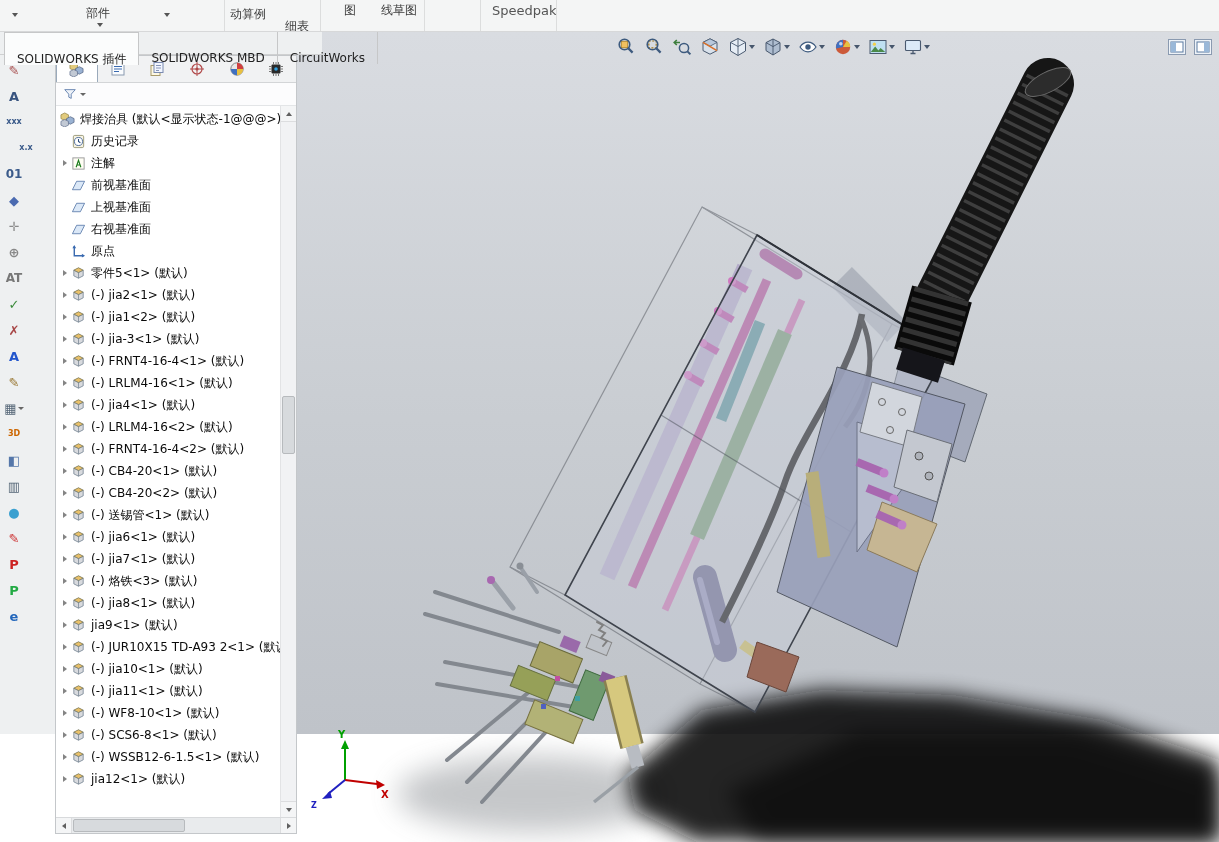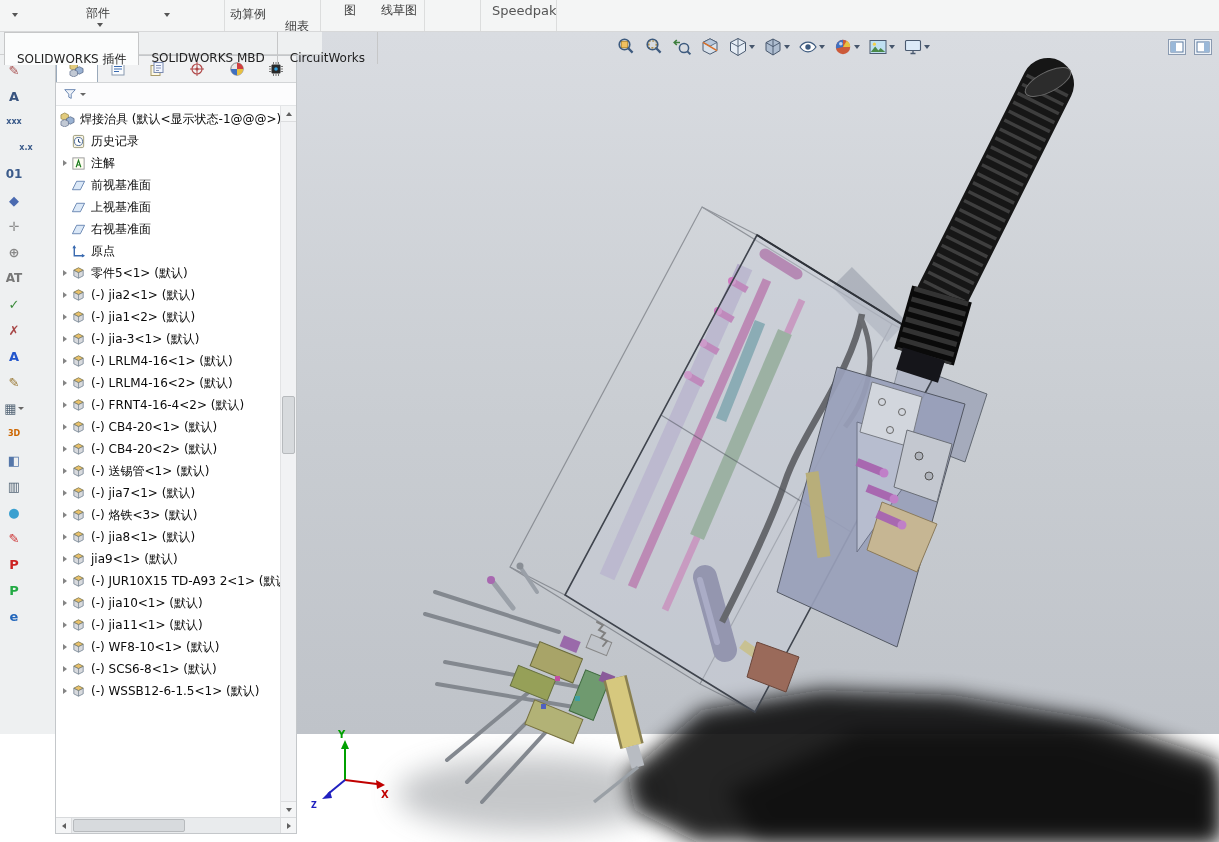--- a/index.html
+++ b/index.html
@@ -358,31 +358,53 @@
         </div>
         <div class="tree-row">
           <span class="arrow show"></span>
           <span class="ticon">
             <svg width="15" height="15" viewBox="0 0 16 16">
               <path d="M8 2l5 2.5v6L8 13 3 10.5v-6z" fill="#d8dade" stroke="#6a7a8a" stroke-width=".8"></path>
               <path d="M8 2l5 2.5L8 7 3 4.5z" fill="#e8c06a" stroke="#8a7a3a" stroke-width=".6"></path>
               <path d="M8 7v6M8 7l5-2.5M8 7L3 4.5" stroke="#6a7a8a" stroke-width=".7" fill="none"></path>
             </svg>
           </span>
+          <span class="tlabel">(-) FRNT4-16-4&lt;1&gt; (默认)</span>
+        </div>
+        <div class="tree-row">
+          <span class="arrow show"></span>
+          <span class="ticon">
+            <svg width="15" height="15" viewBox="0 0 16 16">
+              <path d="M8 2l5 2.5v6L8 13 3 10.5v-6z" fill="#d8dade" stroke="#6a7a8a" stroke-width=".8"></path>
+              <path d="M8 2l5 2.5L8 7 3 4.5z" fill="#e8c06a" stroke="#8a7a3a" stroke-width=".6"></path>
+              <path d="M8 7v6M8 7l5-2.5M8 7L3 4.5" stroke="#6a7a8a" stroke-width=".7" fill="none"></path>
+            </svg>
+          </span>
           <span class="tlabel">(-) LRLM4-16&lt;1&gt; (默认)</span>
         </div>
         <div class="tree-row">
           <span class="arrow show"></span>
           <span class="ticon">
             <svg width="15" height="15" viewBox="0 0 16 16">
               <path d="M8 2l5 2.5v6L8 13 3 10.5v-6z" fill="#d8dade" stroke="#6a7a8a" stroke-width=".8"></path>
               <path d="M8 2l5 2.5L8 7 3 4.5z" fill="#e8c06a" stroke="#8a7a3a" stroke-width=".6"></path>
               <path d="M8 7v6M8 7l5-2.5M8 7L3 4.5" stroke="#6a7a8a" stroke-width=".7" fill="none"></path>
             </svg>
           </span>
+          <span class="tlabel">(-) jia4&lt;1&gt; (默认)</span>
+        </div>
+        <div class="tree-row">
+          <span class="arrow show"></span>
+          <span class="ticon">
+            <svg width="15" height="15" viewBox="0 0 16 16">
+              <path d="M8 2l5 2.5v6L8 13 3 10.5v-6z" fill="#d8dade" stroke="#6a7a8a" stroke-width=".8"></path>
+              <path d="M8 2l5 2.5L8 7 3 4.5z" fill="#e8c06a" stroke="#8a7a3a" stroke-width=".6"></path>
+              <path d="M8 7v6M8 7l5-2.5M8 7L3 4.5" stroke="#6a7a8a" stroke-width=".7" fill="none"></path>
+            </svg>
+          </span>
           <span class="tlabel">(-) LRLM4-16&lt;2&gt; (默认)</span>
         </div>
         <div class="tree-row">
           <span class="arrow show"></span>
           <span class="ticon">
             <svg width="15" height="15" viewBox="0 0 16 16">
               <path d="M8 2l5 2.5v6L8 13 3 10.5v-6z" fill="#d8dade" stroke="#6a7a8a" stroke-width=".8"></path>
               <path d="M8 2l5 2.5L8 7 3 4.5z" fill="#e8c06a" stroke="#8a7a3a" stroke-width=".6"></path>
               <path d="M8 7v6M8 7l5-2.5M8 7L3 4.5" stroke="#6a7a8a" stroke-width=".7" fill="none"></path>
             </svg>
@@ -424,20 +446,31 @@
         </div>
         <div class="tree-row">
           <span class="arrow show"></span>
           <span class="ticon">
             <svg width="15" height="15" viewBox="0 0 16 16">
               <path d="M8 2l5 2.5v6L8 13 3 10.5v-6z" fill="#d8dade" stroke="#6a7a8a" stroke-width=".8"></path>
               <path d="M8 2l5 2.5L8 7 3 4.5z" fill="#e8c06a" stroke="#8a7a3a" stroke-width=".6"></path>
               <path d="M8 7v6M8 7l5-2.5M8 7L3 4.5" stroke="#6a7a8a" stroke-width=".7" fill="none"></path>
             </svg>
           </span>
+          <span class="tlabel">(-) jia6&lt;1&gt; (默认)</span>
+        </div>
+        <div class="tree-row">
+          <span class="arrow show"></span>
+          <span class="ticon">
+            <svg width="15" height="15" viewBox="0 0 16 16">
+              <path d="M8 2l5 2.5v6L8 13 3 10.5v-6z" fill="#d8dade" stroke="#6a7a8a" stroke-width=".8"></path>
+              <path d="M8 2l5 2.5L8 7 3 4.5z" fill="#e8c06a" stroke="#8a7a3a" stroke-width=".6"></path>
+              <path d="M8 7v6M8 7l5-2.5M8 7L3 4.5" stroke="#6a7a8a" stroke-width=".7" fill="none"></path>
+            </svg>
+          </span>
           <span class="tlabel">(-) jia7&lt;1&gt; (默认)</span>
         </div>
         <div class="tree-row">
           <span class="arrow show"></span>
           <span class="ticon">
             <svg width="15" height="15" viewBox="0 0 16 16">
               <path d="M8 2l5 2.5v6L8 13 3 10.5v-6z" fill="#d8dade" stroke="#6a7a8a" stroke-width=".8"></path>
               <path d="M8 2l5 2.5L8 7 3 4.5z" fill="#e8c06a" stroke="#8a7a3a" stroke-width=".6"></path>
               <path d="M8 7v6M8 7l5-2.5M8 7L3 4.5" stroke="#6a7a8a" stroke-width=".7" fill="none"></path>
             </svg>
@@ -524,20 +557,31 @@
         <div class="tree-row">
           <span class="arrow show"></span>
           <span class="ticon">
             <svg width="15" height="15" viewBox="0 0 16 16">
               <path d="M8 2l5 2.5v6L8 13 3 10.5v-6z" fill="#d8dade" stroke="#6a7a8a" stroke-width=".8"></path>
               <path d="M8 2l5 2.5L8 7 3 4.5z" fill="#e8c06a" stroke="#8a7a3a" stroke-width=".6"></path>
               <path d="M8 7v6M8 7l5-2.5M8 7L3 4.5" stroke="#6a7a8a" stroke-width=".7" fill="none"></path>
             </svg>
           </span>
           <span class="tlabel">(-) WSSB12-6-1.5&lt;1&gt; (默认)</span>
+        </div>
+        <div class="tree-row">
+          <span class="arrow show"></span>
+          <span class="ticon">
+            <svg width="15" height="15" viewBox="0 0 16 16">
+              <path d="M8 2l5 2.5v6L8 13 3 10.5v-6z" fill="#d8dade" stroke="#6a7a8a" stroke-width=".8"></path>
+              <path d="M8 2l5 2.5L8 7 3 4.5z" fill="#e8c06a" stroke="#8a7a3a" stroke-width=".6"></path>
+              <path d="M8 7v6M8 7l5-2.5M8 7L3 4.5" stroke="#6a7a8a" stroke-width=".7" fill="none"></path>
+            </svg>
+          </span>
+          <span class="tlabel">jia12&lt;1&gt; (默认)</span>
         </div>
       </div>
     <div class="hscroll">
       <div class="hs-btn left">
           <span class="tri-left"></span>
         </div>
       <div class="hs-thumb"></div>
       <div class="hs-btn right">
           <span class="tri-right"></span>
         </div>

